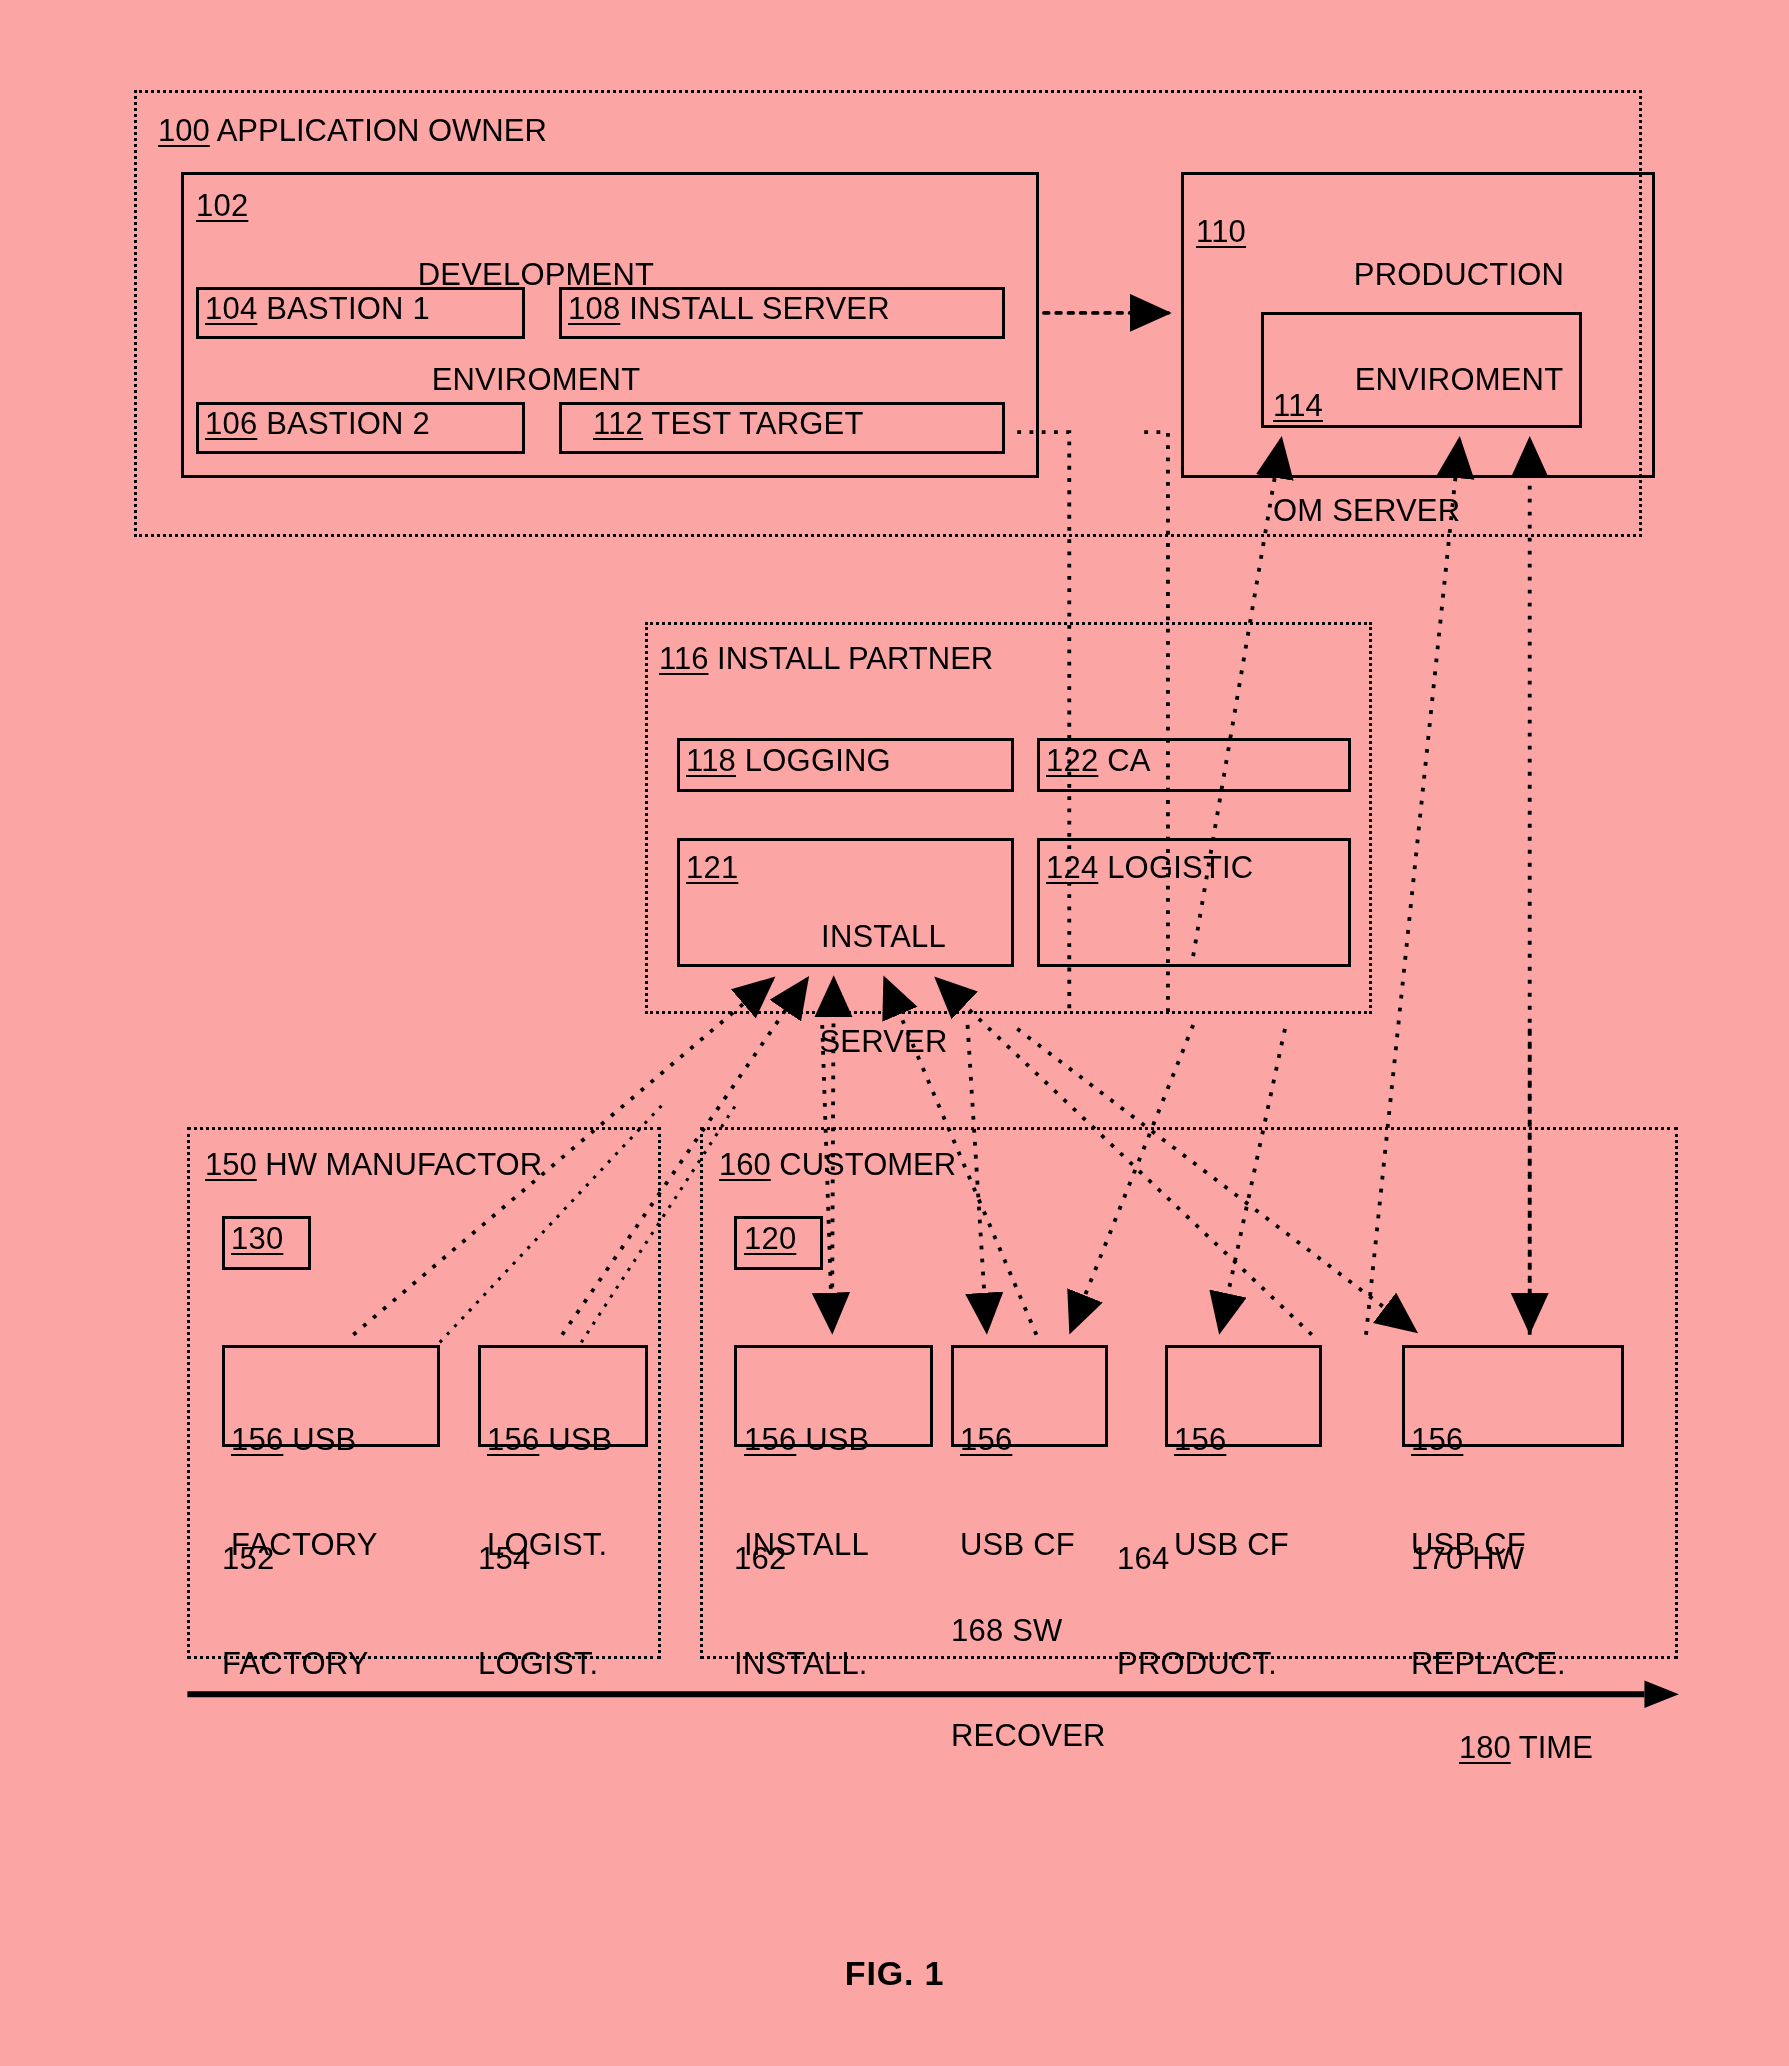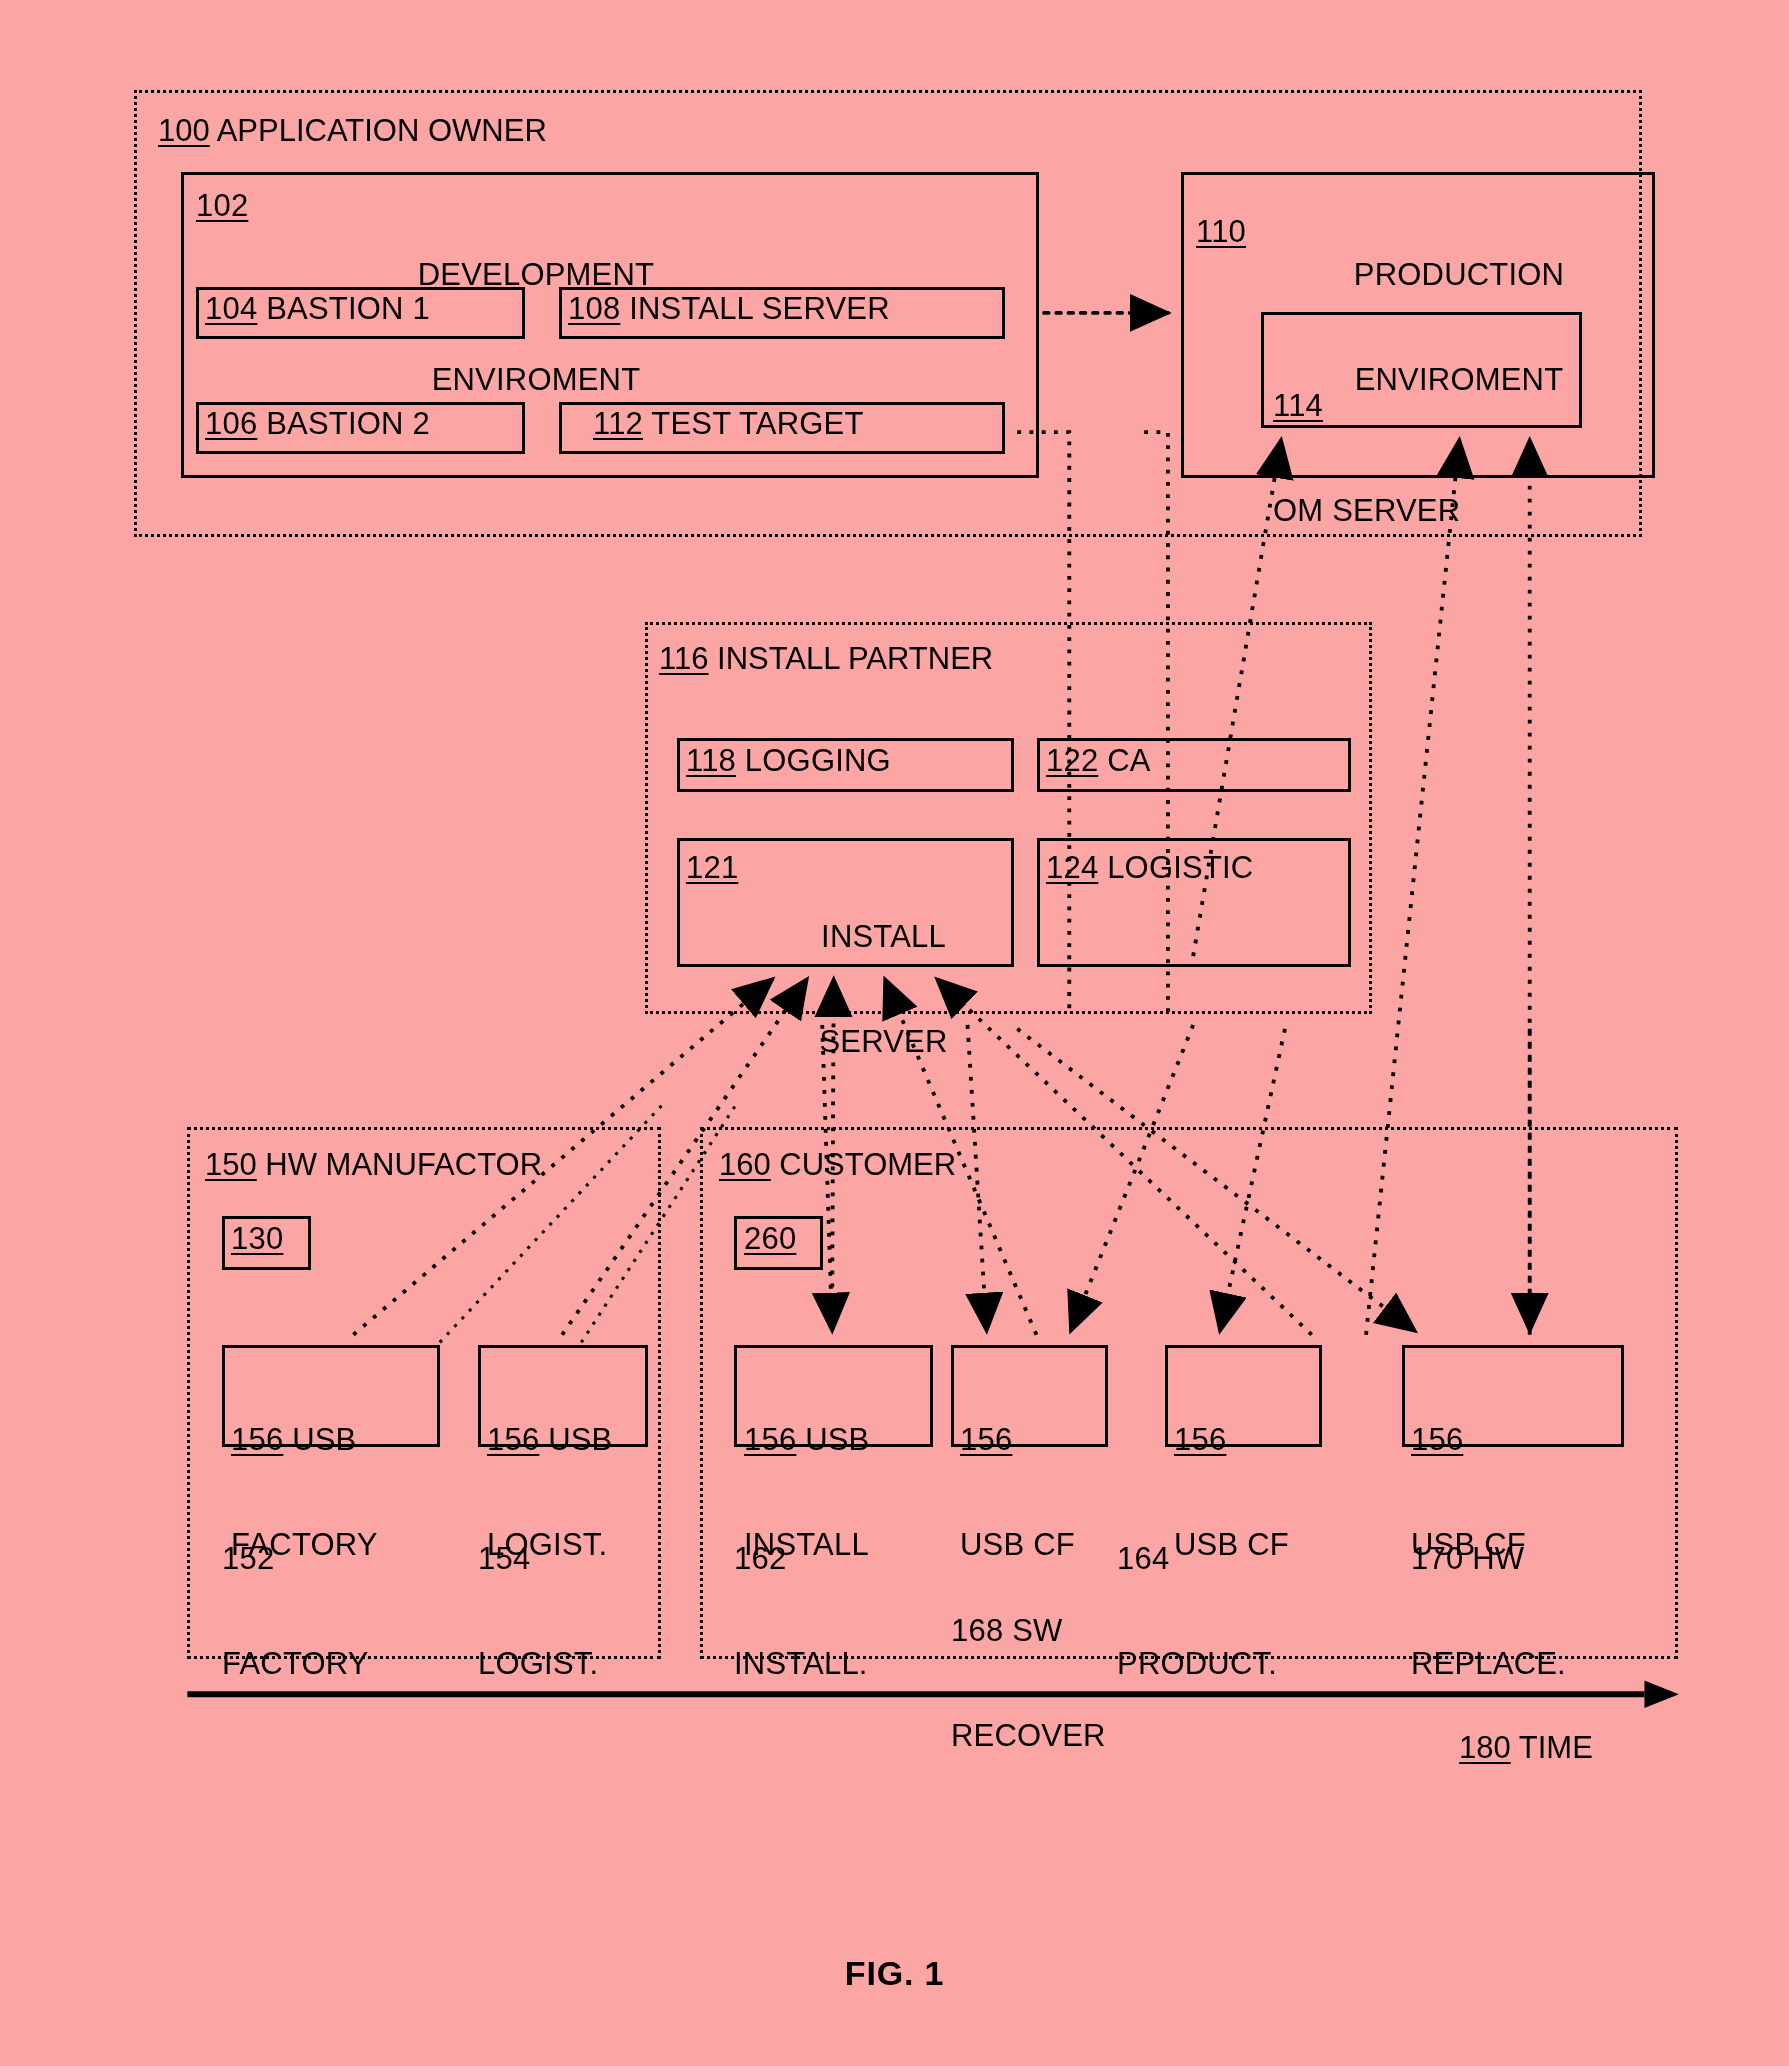--- a/index.html
+++ b/index.html
@@ -128,21 +128,21 @@
   <div class="abs zone" style="left:187px; top:1127px; width:474px; height:532px;"></div>
   <div class="abs zone-title" style="left:205px; top:1147px;"><span class="num">150</span><span> HW MANUFACTOR</span></div>
 
   <div class="abs solid-thin" style="left:222px; top:1216px; width:89px; height:54px;"></div>
   <div class="abs lbl" style="left:231px; top:1222px;"><span class="num">130</span></div>
 
   <div class="abs zone" style="left:700px; top:1127px; width:978px; height:532px;"></div>
   <div class="abs zone-title" style="left:719px; top:1147px;"><span class="num">160</span><span> CUSTOMER</span></div>
 
   <div class="abs solid-thin" style="left:734px; top:1216px; width:89px; height:54px;"></div>
-  <div class="abs lbl" style="left:744px; top:1222px;"><span class="num">260</span></div>
+  <div class="abs lbl" style="left:744px; top:1222px;"><span class="num">120</span></div>
 
   <div class="abs solid-thin" style="left:222px; top:1345px; width:218px; height:102px;"></div>
   <div class="abs lbl" style="left:231px; top:1354px;">
     <div><span class="num">156</span><span> USB</span></div>
     <div>FACTORY</div>
   </div>
   <div class="abs lbl" style="left:222px; top:1473px;">
     <div>152</div>
     <div>FACTORY</div>
   </div>

